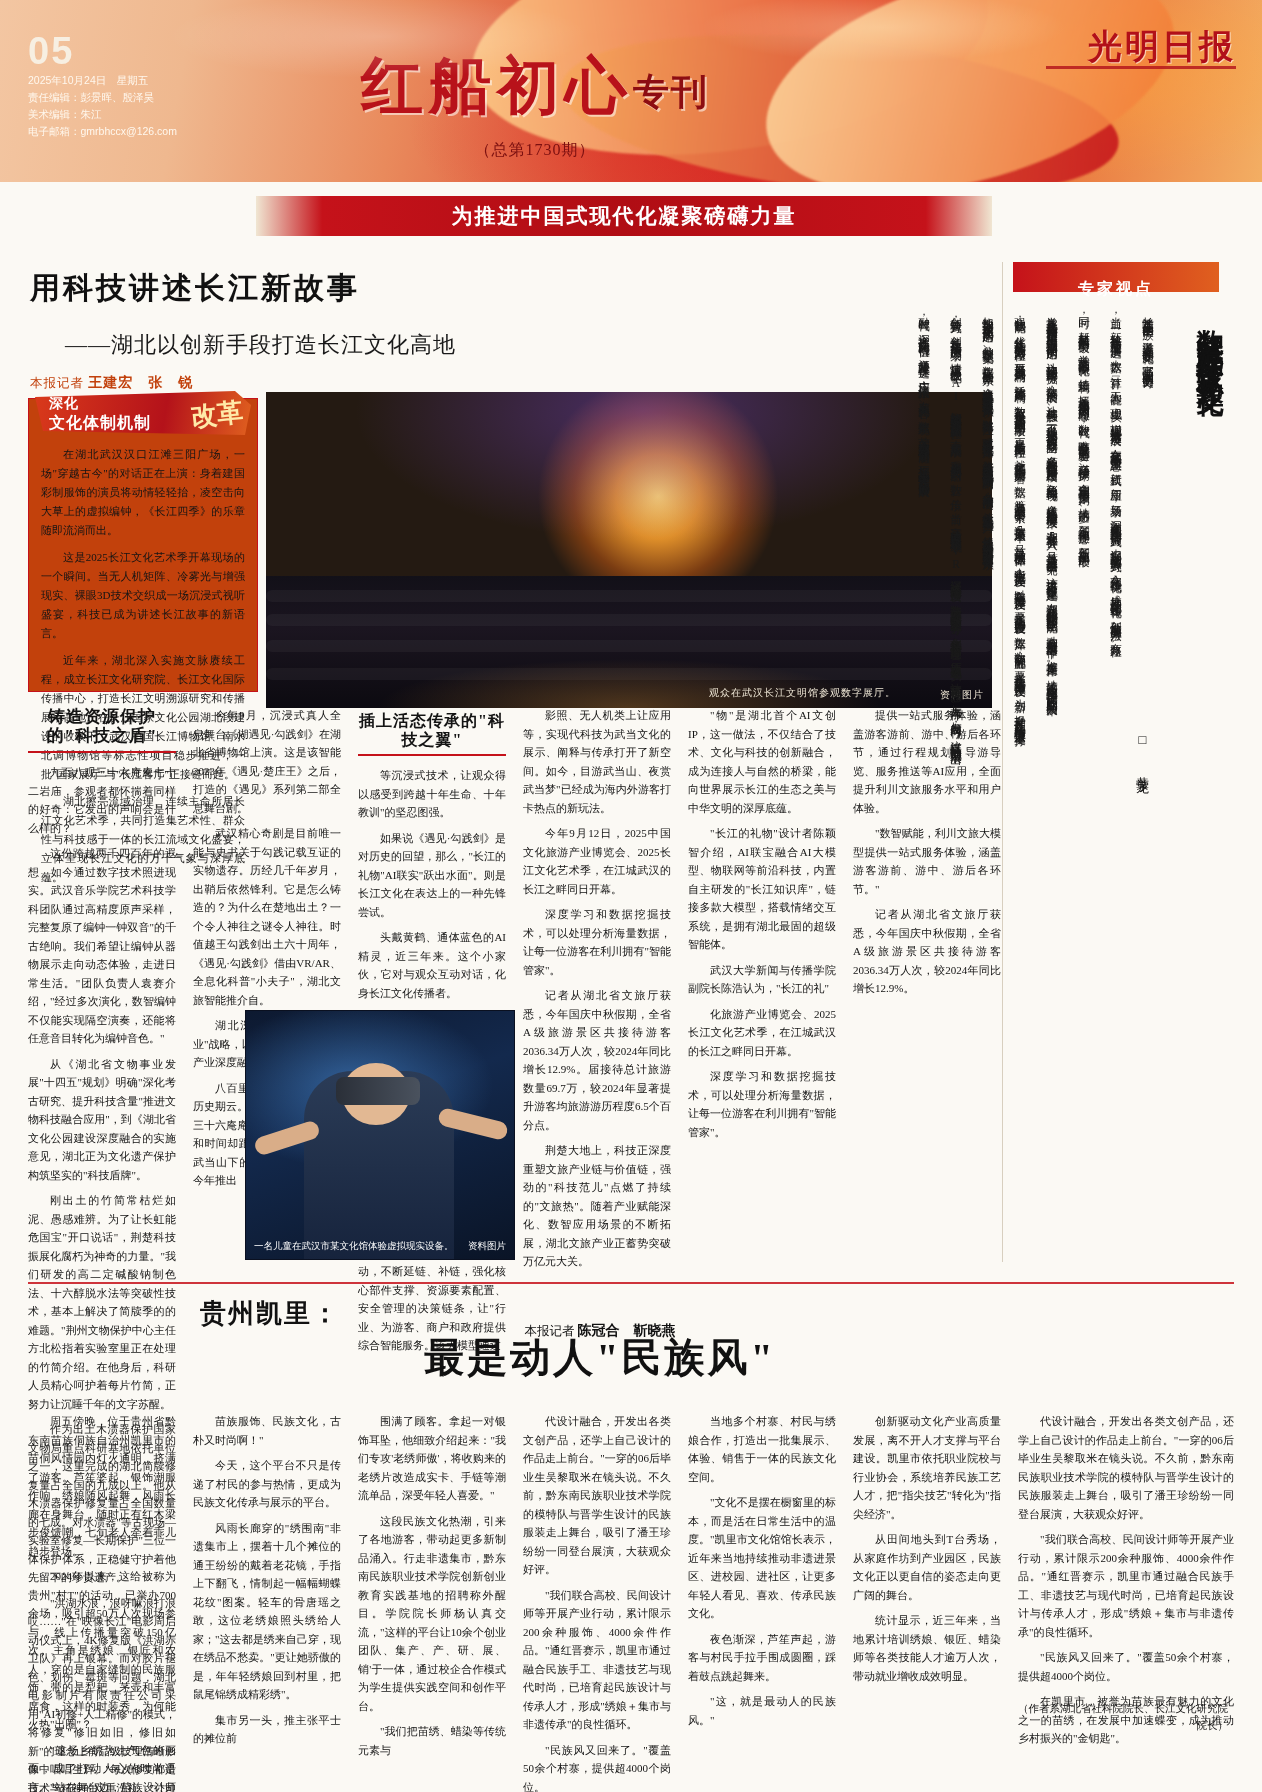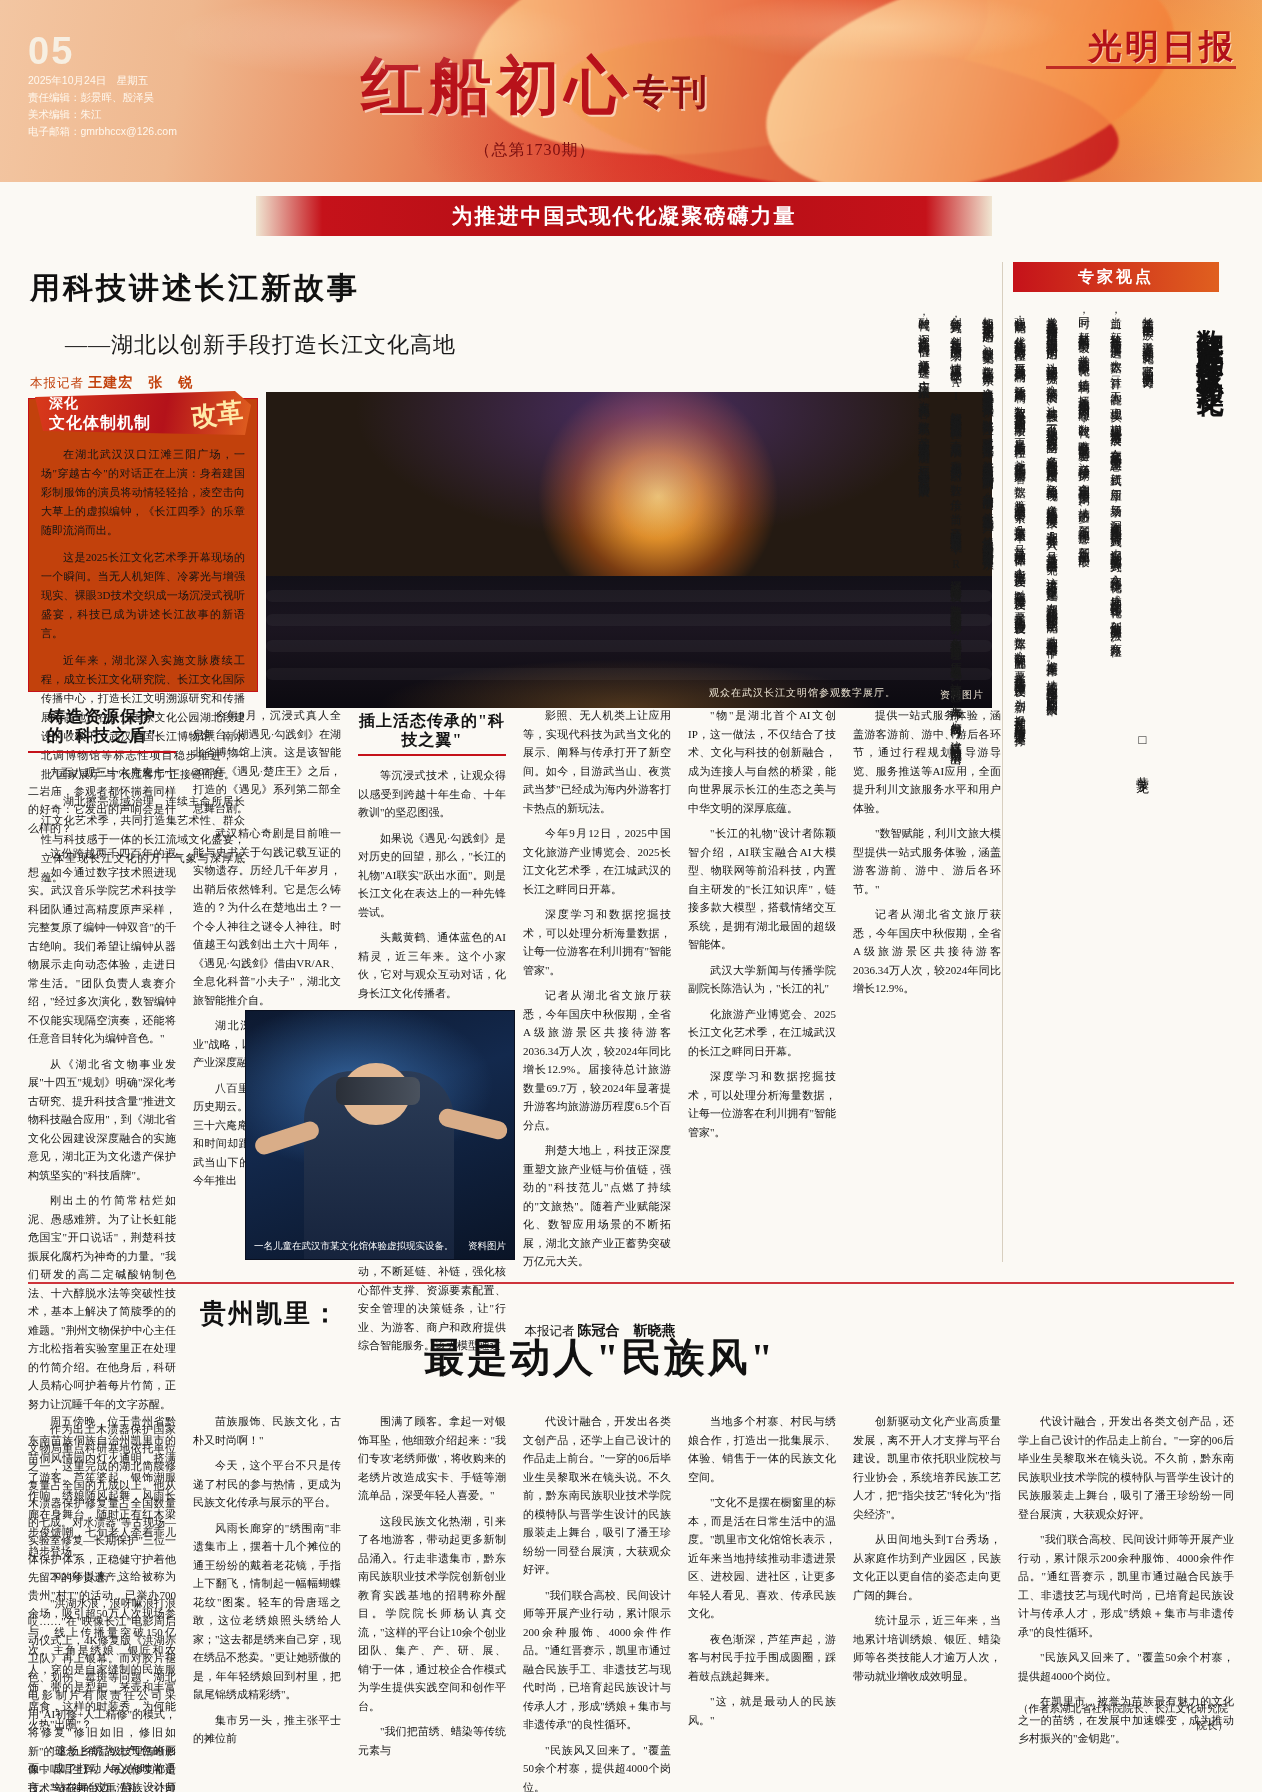--- a/index.html
+++ b/index.html
@@ -144,21 +144,21 @@
   
   .expert{
     position:absolute;left:1002px;top:262px;width:232px;height:1000px;
     border-left:1px solid #d8cfbf;
   }
   .expert-head{
     position:absolute;left:10px;top:0;width:206px;height:30px;
     background:linear-gradient(90deg,#c5121a,#e0601f);
   }
   .expert-head span{
-    display:block;line-height:30px;text-align:center;color:#fff;font-size:16px;font-weight:bold;letter-spacing:3px;
+    display:block;line-height:30px;text-align:center;color:#fff;font-size:16px;font-weight:bold;letter-spacing:3px;margin-top:12px;
   }
   .expert-title{
     position:absolute;right:8px;top:46px;width:64px;height:560px;
     writing-mode:vertical-rl;text-orientation:upright;
     font-size:27px;font-weight:bold;letter-spacing:4px;line-height:34px;color:#111;
   }
   .expert-body{
     position:absolute;left:10px;top:46px;width:146px;height:700px;
     writing-mode:vertical-rl;text-orientation:upright;
     font-size:11.5px;line-height:22px;letter-spacing:1px;color:#1a1a1a;

